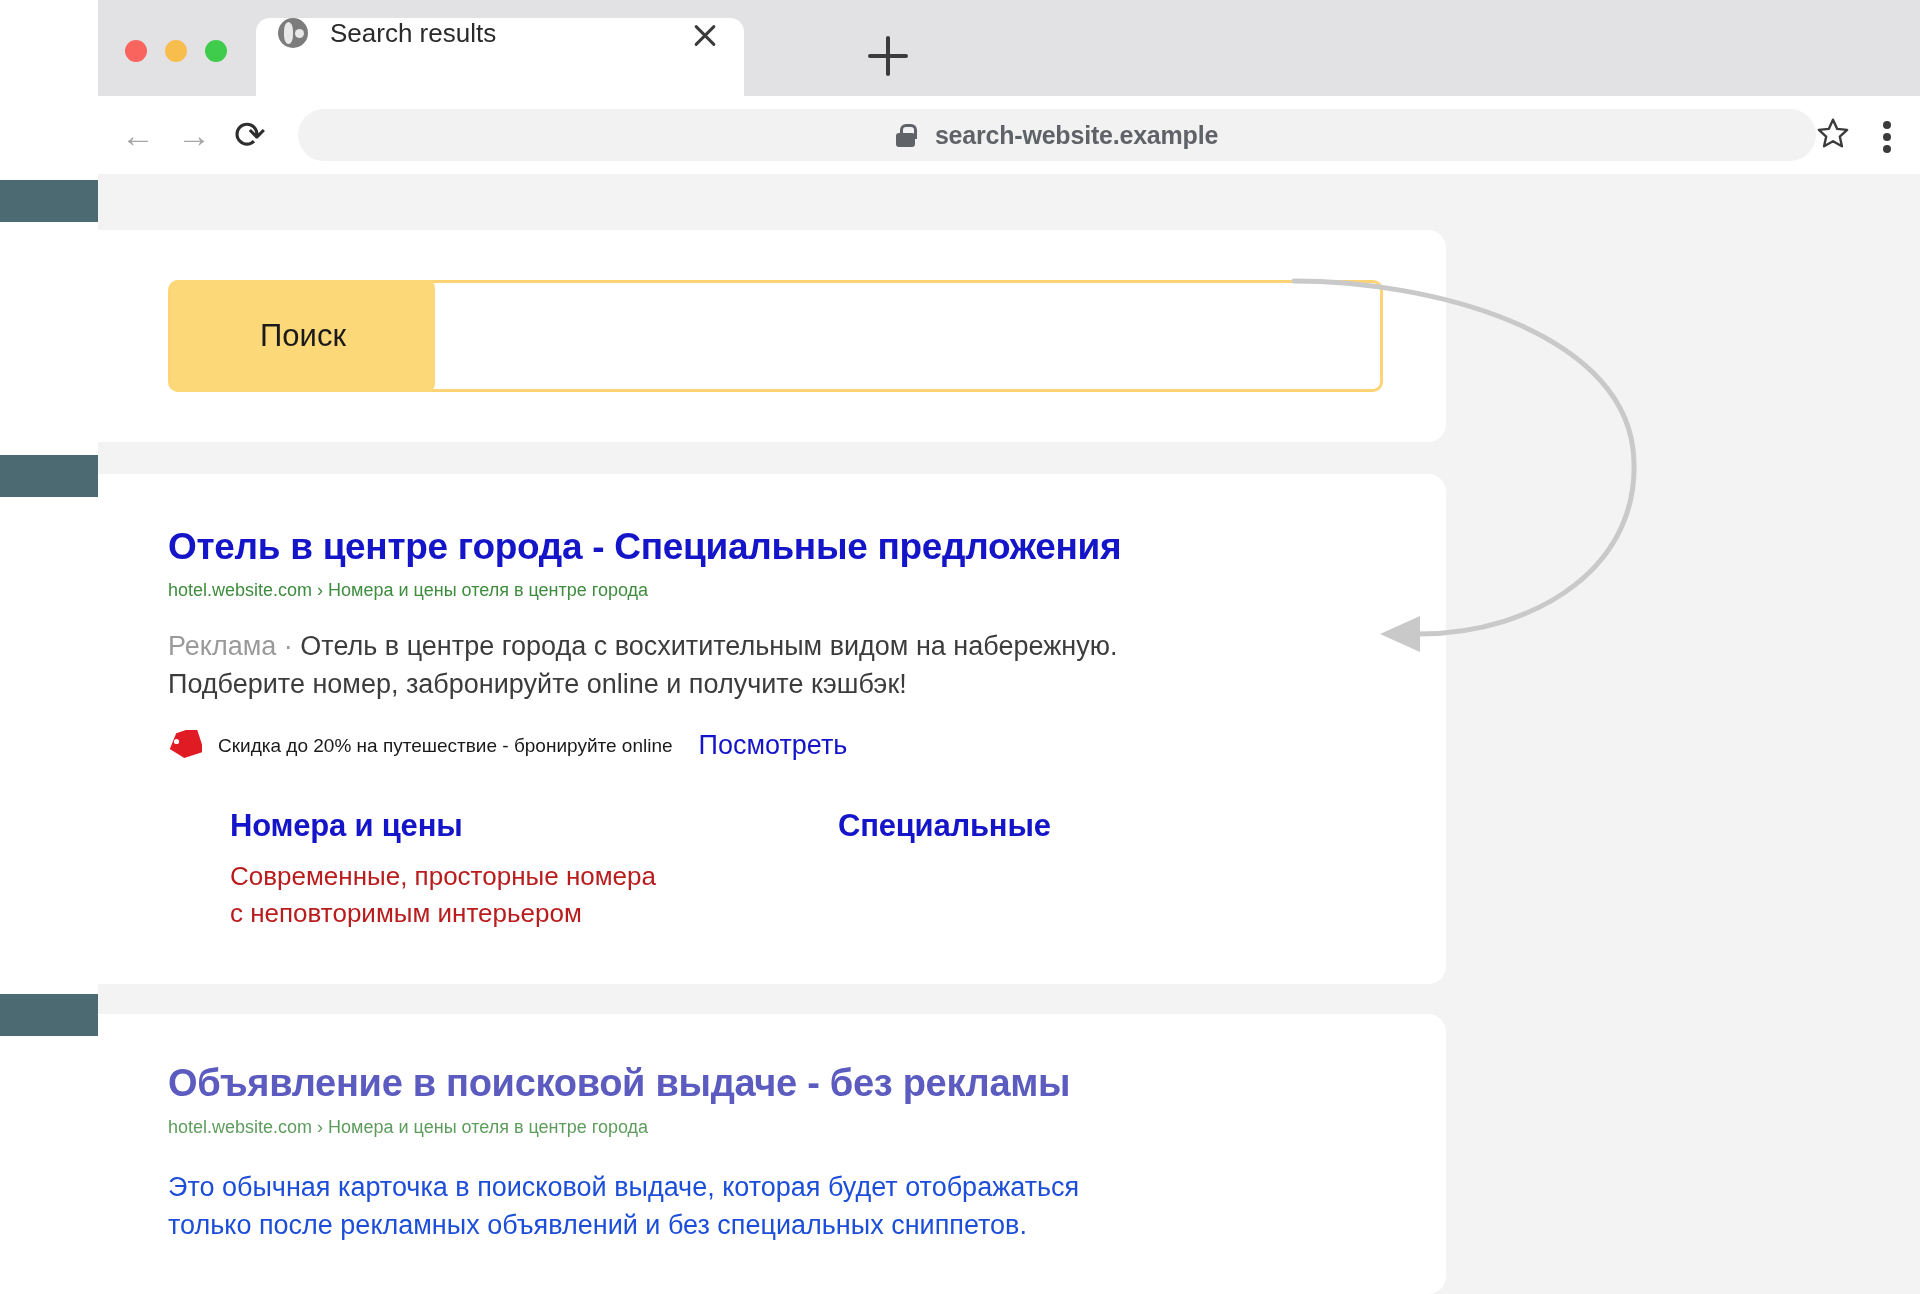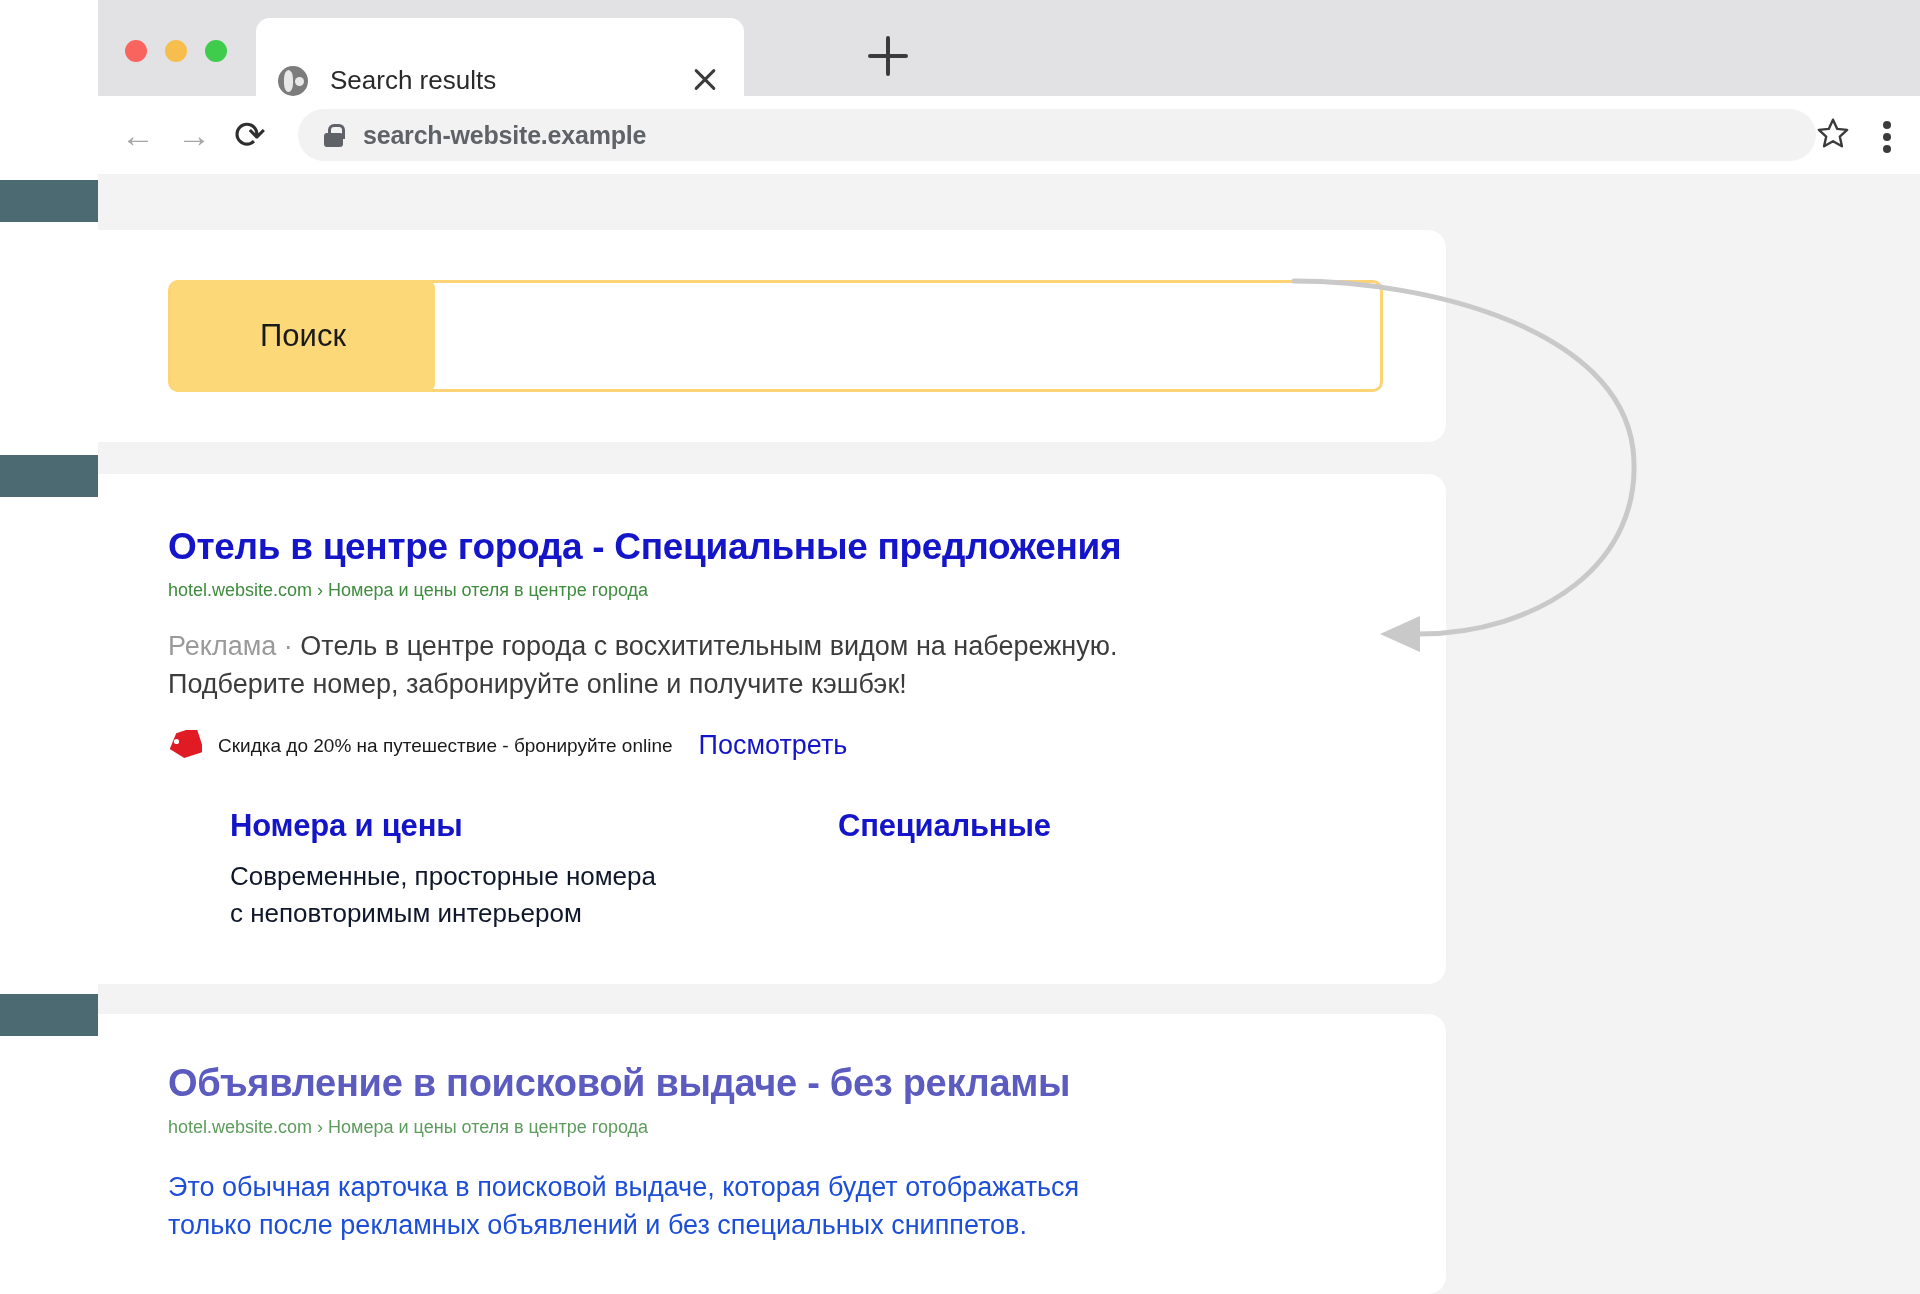--- a/index.html
+++ b/index.html
@@ -30,21 +30,21 @@
     position: absolute; top: 40px; width: 22px; height: 22px; border-radius: 50%;
   }
   #tl-red    { left: 27px;  background: #f9645f; }
   #tl-yellow { left: 67px;  background: #f7bd4d; }
   #tl-green  { left: 107px; background: #3fcc4c; }
 
   #tab {
     position: absolute; left: 158px; top: 18px; width: 488px; height: 78px;
     background: #ffffff;
     border-radius: 14px 14px 0 0;
-    display: flex; align-items: flex-end; padding: 0 22px;
+    display: flex; align-items: flex-start; padding: 0 22px;
   }
   #tab-favicon {
     width: 30px; height: 30px; border-radius: 50%;
     background: #7c7c7c;
     position: relative; flex: 0 0 auto;
     overflow: hidden;
   }
   #tab-favicon::before {
     content:""; position:absolute; left:6px; top:4px; width:9px; height:22px;
     background:#e8e8e8; border-radius: 50% / 40%;
@@ -85,21 +85,21 @@
   }
   .arrow-glyph {
     position: absolute; left: 50%; top: 50%; transform: translate(-50%,-50%);
     font-size: 34px; color: #a6a6a6; line-height: 1;
   }
   #reload-btn .arrow-glyph { color: #2e2e2e; font-size: 38px; }
 
   #omnibox {
     margin-left: 20px; height: 52px; flex: 1 1 auto; max-width: 1540px;
     background: #f2f2f2; border-radius: 26px;
-    display: flex; align-items: center; padding: 0 26px;
+    display: flex; align-items: center; padding: 0 26px; justify-content: center;
   }
   #lock-icon {
     width: 19px; height: 23px; position: relative; flex: 0 0 auto;
   }
   #lock-icon::before {
     content:""; position:absolute; left:0; bottom:0; width:19px; height:14px;
     background:#5f6368; border-radius:3px;
   }
   #lock-icon::after {
     content:""; position:absolute; left:4px; top:0; width:11px; height:12px;
@@ -187,21 +187,21 @@
 
   #sitelinks {
     margin-top: 46px; display: flex; justify-content: flex-end;
   }
   .sitelink { width: 608px; }
   .sitelink-title {
     font-size: 31px; font-weight: bold; color: #1414c8; cursor: pointer;
     letter-spacing: -0.2px;
   }
   .sitelink-desc {
-    margin-top: 14px; font-size: 26px; color: #0f172a; line-height: 1.42;
+    margin-top: 14px; font-size: 26px; color: #b91c1c; line-height: 1.42;
   }
 
   
   #arrow-svg {
     position: absolute; left: 1190px; top: 60px; width: 420px; height: 470px;
     pointer-events: none;
   }
 </style>
 </head>
 <body>

